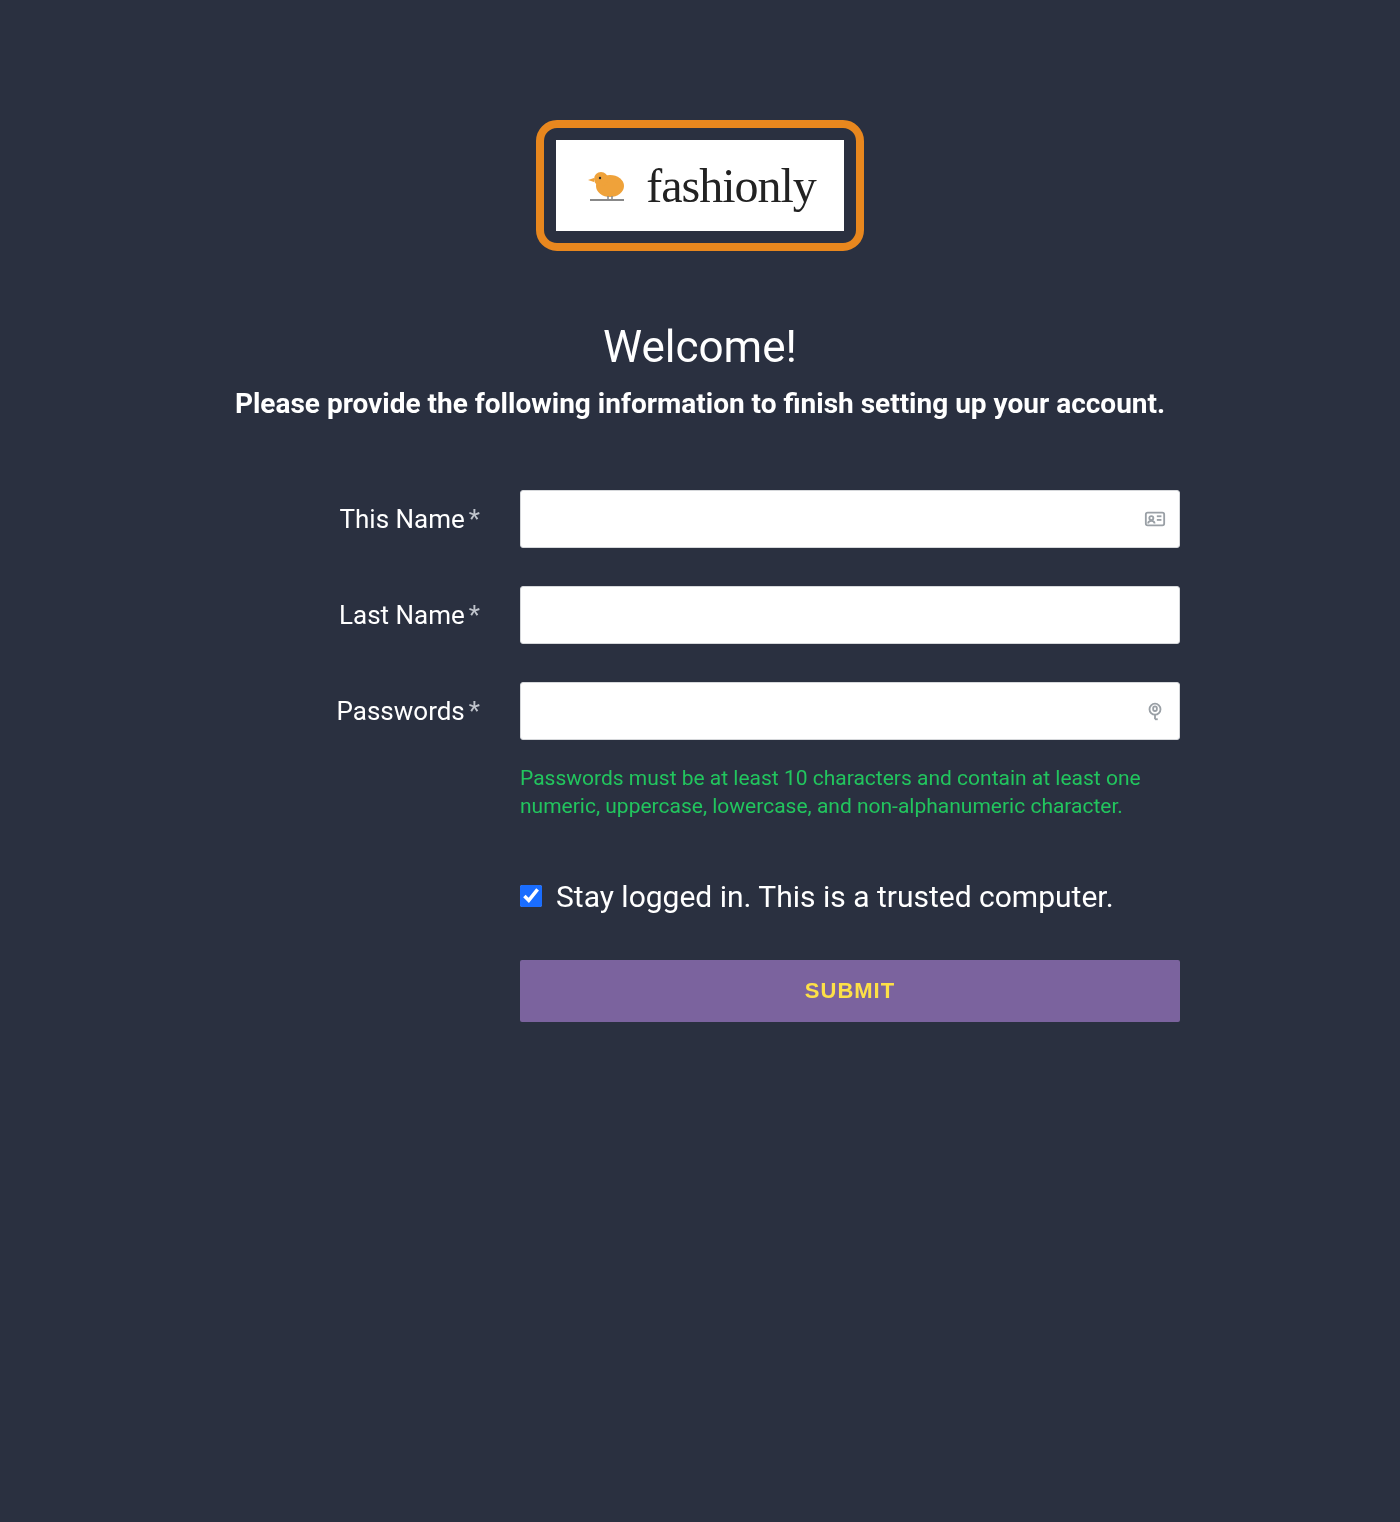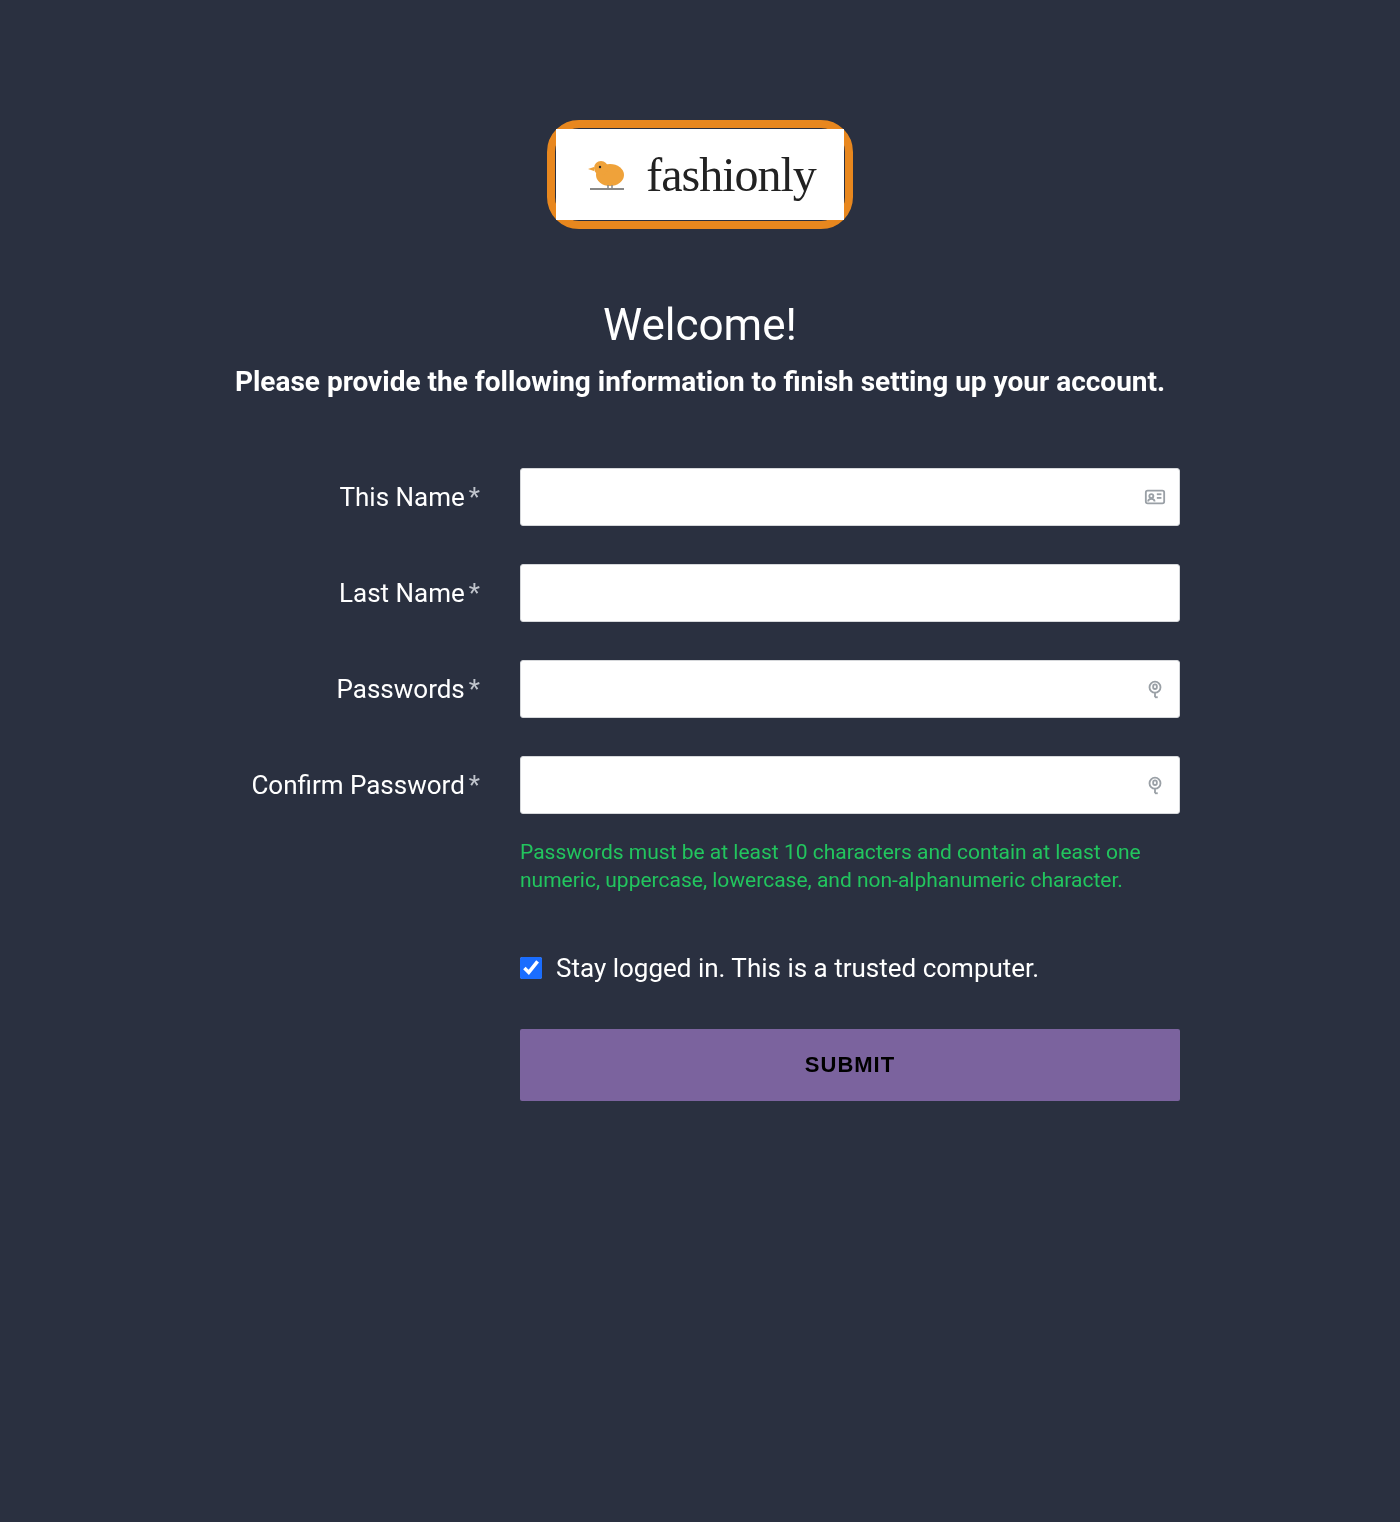--- a/index.html
+++ b/index.html
@@ -20,22 +20,22 @@
       margin: 0 auto;
       padding-top: 100px;
     }
     .logo-wrapper {
       display: flex;
       justify-content: center;
       margin-bottom: 70px;
     }
     .logo-box {
       border: 8px solid #e8871e;
-      border-radius: 32px;
-      padding: 1px;
+      border-radius: 21px;
+      padding: 12px;
       background-color: transparent;
     }
     .logo-inner {
       background-color: #ffffff;
       padding: 18px 28px;
       display: flex;
       align-items: center;
       gap: 14px;
     }
     .bird {
@@ -133,32 +133,32 @@
       align-items: center;
       gap: 14px;
     }
     .checkbox {
       width: 22px;
       height: 22px;
       accent-color: #1a6dff;
       cursor: pointer;
     }
     .checkbox-label {
-      font-size: 26px;
+      font-size: 30px;
       cursor: pointer;
     }
     .submit-row {
       display: flex;
       margin-top: 8px;
     }
     .submit-btn {
       flex: 1;
-      height: 72px;
+      height: 62px;
       background-color: #7b639e;
-      color: #000000;
+      color: #fde047;
       border: none;
       font-size: 22px;
       font-weight: 700;
       letter-spacing: 1px;
       cursor: pointer;
       border-radius: 2px;
     }
   </style>
 </head>
 <body>
@@ -226,36 +226,20 @@
           <svg viewBox="0 0 24 24" fill="none" stroke="currentColor" stroke-width="2">
             <circle cx="12" cy="10" r="6"></circle>
             <rect x="10" y="7" width="4" height="5" rx="2"></rect>
             <line x1="12" y1="16" x2="12" y2="21"></line>
             <line x1="12" y1="21" x2="15" y2="21"></line>
           </svg>
         </span>
       </div>
     </div>
 
-    <div class="form-row">
-      <label class="form-label">
-        <span>Confirm Password</span><span class="required">*</span>
-      </label>
-      <div class="input-wrapper">
-        <input type="password" class="text-input" value="" style="">
-        <span class="input-icon">
-          <svg viewBox="0 0 24 24" fill="none" stroke="currentColor" stroke-width="2">
-            <circle cx="12" cy="10" r="6"></circle>
-            <rect x="10" y="7" width="4" height="5" rx="2"></rect>
-            <line x1="12" y1="16" x2="12" y2="21"></line>
-            <line x1="12" y1="21" x2="15" y2="21"></line>
-          </svg>
-        </span>
-      </div>
-    </div>
 
     <div class="help-row">
       <div class="help-spacer"></div>
       <div class="help-text">Passwords must be at least 10 characters and contain at least one numeric, uppercase, lowercase, and non-alphanumeric character.</div>
     </div>
 
     <div class="checkbox-row">
       <div class="help-spacer"></div>
       <div class="checkbox-content">
         <input type="checkbox" class="checkbox" checked="" style="">

